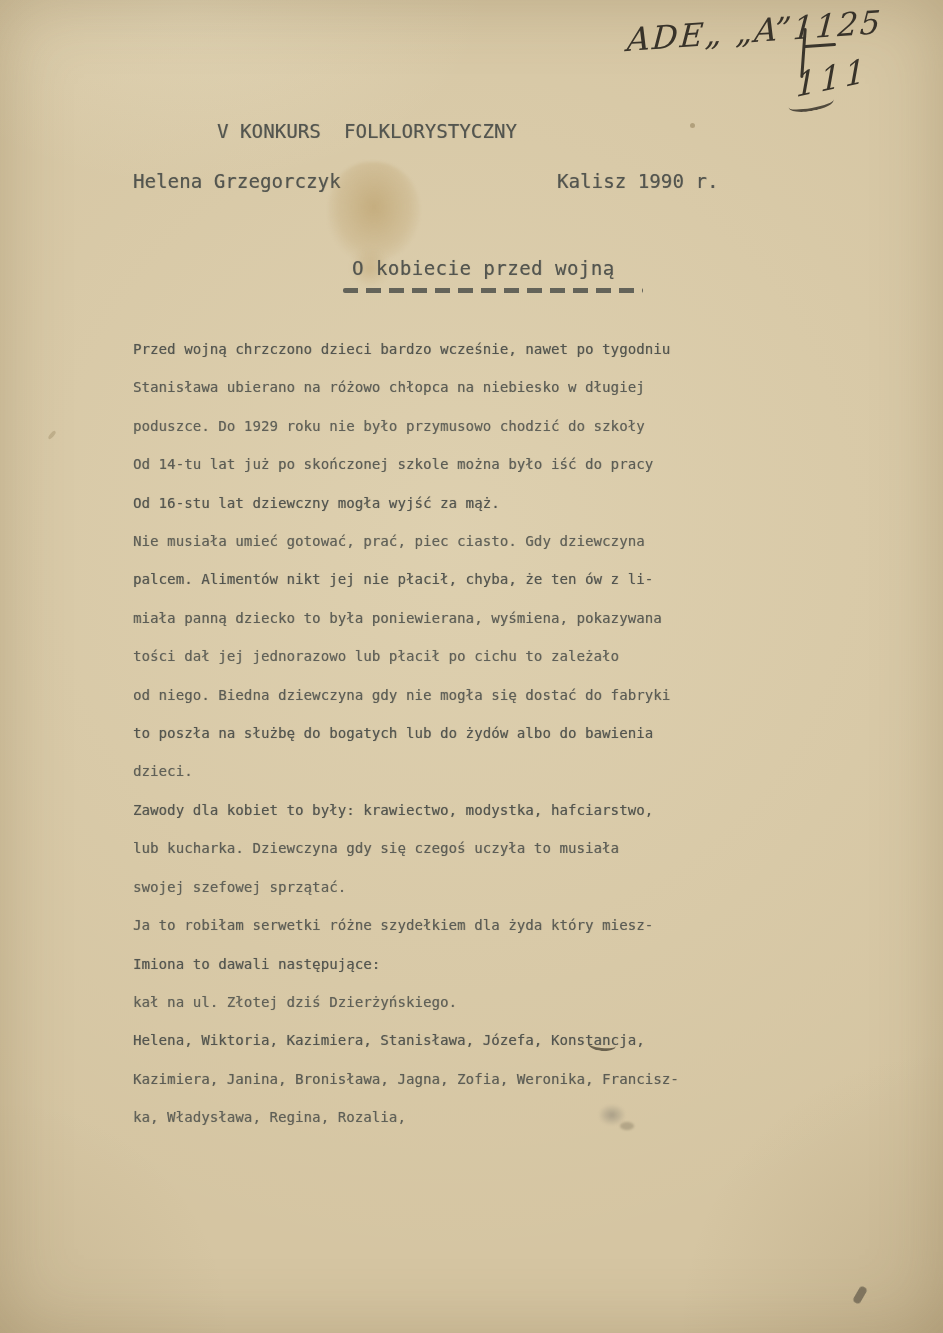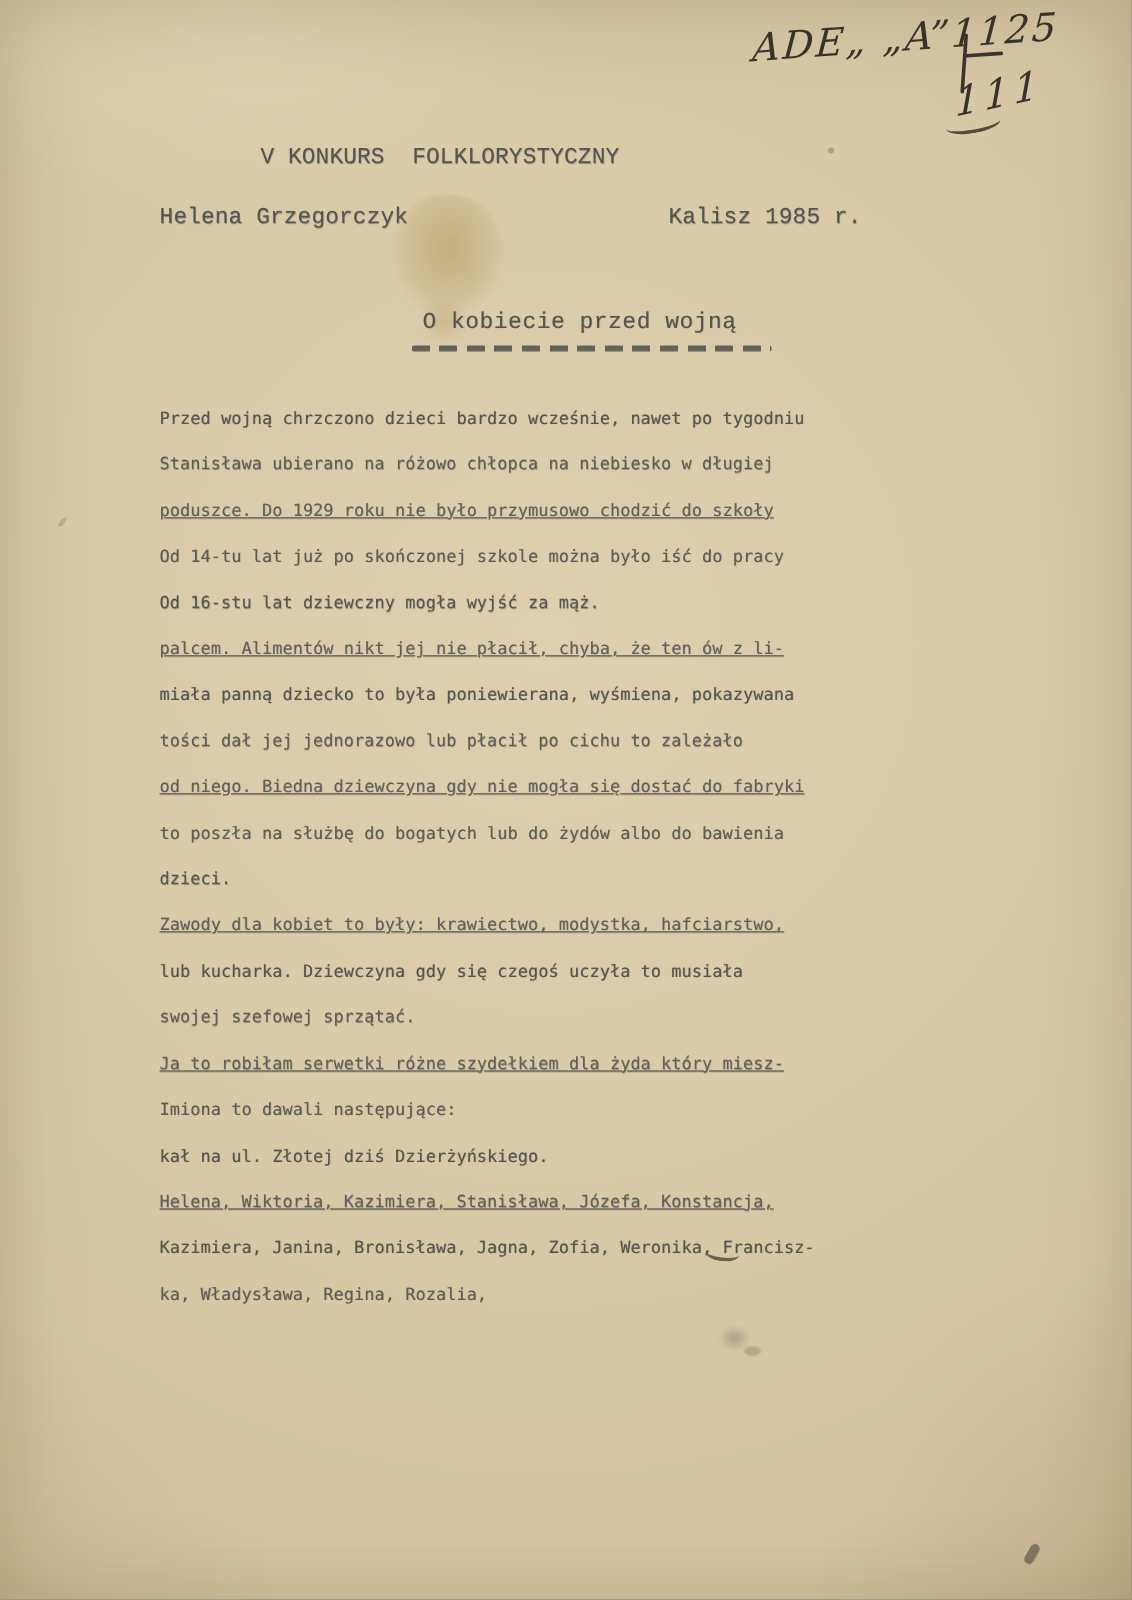--- a/index.html
+++ b/index.html
@@ -17,34 +17,33 @@
     box-shadow: inset 0 0 70px rgba(108,86,48,0.28);
     font-family:"DejaVu Sans Mono", monospace;
   }
   .typed{
     position:absolute;
     color:#53554f;
     font-size:19px;
     letter-spacing:0.1px;
     white-space:pre;
     text-shadow:0.4px 0.4px 0.7px rgba(83,85,79,0.55);
-    font-family:Liberation Mono, monospace;
   }
   .body-block{
     position:absolute;
     left:133px; top:330px;
     font-size:14px;
     letter-spacing:0.1px;
     line-height:38.4px;
     color:#53554f;
     text-shadow:0.4px 0.4px 0.7px rgba(83,85,79,0.55);
   }
   .body-line{white-space:pre;}
   .body-line:nth-child(2n){opacity:0.93;}
-  .body-line:nth-child(3n){opacity:0.9;text-decoration:underline;}
+  .body-line:nth-child(3n){opacity:0.9;}
   .title-dashes{
     position:absolute;
     left:343px; top:288px;
     width:300px; height:5px;
     background:repeating-linear-gradient(90deg,#4f514b 0 15px,transparent 15px 23px);
     opacity:0.85;
     border-radius:2px;
   }
   .handwriting{
     position:absolute;
@@ -142,36 +141,37 @@
 
   <div class="handwriting annot-main">ADE„ „A”1125</div>
   <div class="pen-stroke-v"></div>
   <div class="pen-stroke-h"></div>
   <div class="handwriting annot-mark">111</div>
   <div class="pen-underline"></div>
 
   <div class="typed" style="left:217px;top:120px;">V KONKURS  FOLKLORYSTYCZNY</div>
 
   <div class="typed" style="left:133px;top:170px;">Helena Grzegorczyk</div>
-  <div class="typed" style="left:557px;top:170px;">Kalisz 1985 r.</div>
+  <div class="typed" style="left:557px;top:170px;">Kalisz 1990 r.</div>
 
   <div class="stain-main"></div>
   <div class="stain-tail"></div>
   <div class="speck-1"></div>
   <div class="speck-2"></div>
 
   <div class="typed" style="left:352px;top:257px;letter-spacing:0.5px;">O kobiecie przed wojną</div>
   <div class="title-dashes"></div>
 
   <div class="body-block">
     <div class="body-line">Przed wojną chrzczono dzieci bardzo wcześnie, nawet po tygodniu</div>
     <div class="body-line">Stanisława ubierano na różowo chłopca na niebiesko w długiej</div>
     <div class="body-line">poduszce. Do 1929 roku nie było przymusowo chodzić do szkoły</div>
     <div class="body-line">Od 14-tu lat już po skończonej szkole można było iść do pracy</div>
     <div class="body-line">Od 16-stu lat dziewczny mogła wyjść za mąż.</div>
+    <div class="body-line">Nie musiała umieć gotować, prać, piec ciasto. Gdy dziewczyna</div>
     <div class="body-line">palcem. Alimentów nikt jej nie płacił, chyba, że ten ów z li-</div>
     <div class="body-line">miała panną dziecko to była poniewierana, wyśmiena, pokazywana</div>
     <div class="body-line">tości dał jej jednorazowo lub płacił po cichu to zależało</div>
     <div class="body-line">od niego. Biedna dziewczyna gdy nie mogła się dostać do fabryki</div>
     <div class="body-line">to poszła na służbę do bogatych lub do żydów albo do bawienia</div>
     <div class="body-line">dzieci.</div>
     <div class="body-line">Zawody dla kobiet to były: krawiectwo, modystka, hafciarstwo,</div>
     <div class="body-line">lub kucharka. Dziewczyna gdy się czegoś uczyła to musiała</div>
     <div class="body-line">swojej szefowej sprzątać.</div>
     <div class="body-line">Ja to robiłam serwetki różne szydełkiem dla żyda który miesz-</div>

